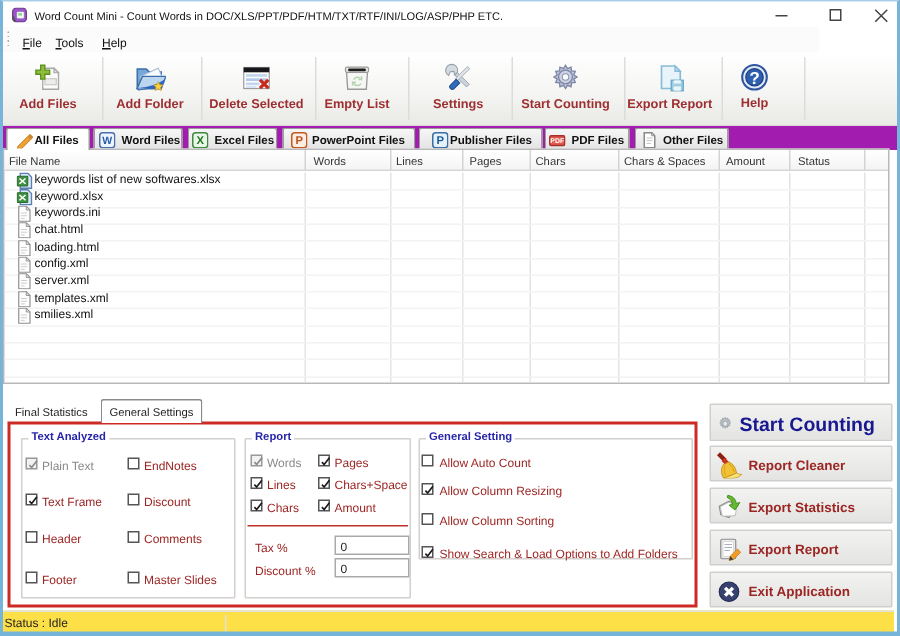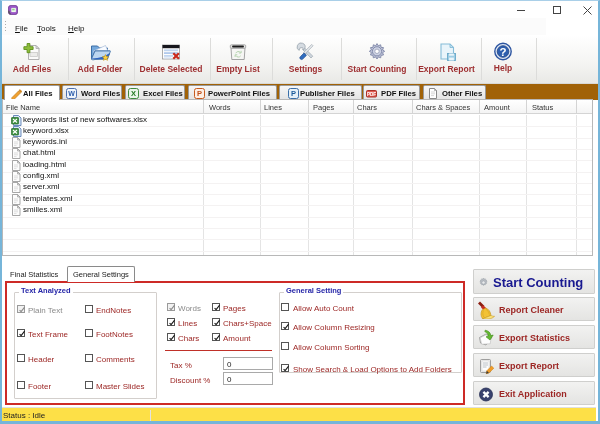--- a/index.html
+++ b/index.html
@@ -20,21 +20,21 @@
 .menuitem { position:absolute; top:6px; font-size:8px; color:#111; }
 .menuitem u { text-decoration:underline; }
 
 .toolbar { position:absolute; left:2px; top:35px; width:596px; height:49px;
   background:linear-gradient(#ffffff, #f4f4f2 60%, #e9e9e6); border-bottom:1px solid #d9d9d6; }
 .tsep { position:absolute; top:3px; height:42px; width:1px; background:#dcdcda; }
 .tbtn { position:absolute; top:0; height:48px; text-align:center; }
 .tbtn .ticon { position:absolute; top:6px; left:50%; transform:translateX(-50%); width:21px; height:21px; }
 .tbtn .tlabel { position:absolute; top:29px; width:100%; font-size:8.5px; font-weight:bold; color:#9e2f31; }
 
-.ftabs { position:absolute; left:2px; top:84px; width:596px; height:16px; background:#a16207; }
+.ftabs { position:absolute; left:2px; top:84px; width:596px; height:16px; background:#a21caf; }
 .ftab { position:absolute; top:1px; height:15px; white-space:nowrap; border:1px solid #9a9a9a; border-bottom:none;
   border-radius:2px 2px 0 0; background:linear-gradient(#f6f6f6,#e3e3e3); font-size:7.7px; font-weight:bold;
   color:#111; padding:2.5px 5px 0 18px; }
 .ftab.active { background:#fff; height:15px; z-index:2; }
 .ftab svg { position:absolute; left:4px; top:2px; }
 
 .tablewrap { position:absolute; left:2px; top:99px; width:591px; height:157px; background:#fff; border:1px solid #b8b8b8; }
 .thead { position:absolute; left:0; top:0; width:100%; height:14px; background:linear-gradient(#ffffff,#f4f4f4); border-bottom:1px solid #d4d4d4; }
 .th { position:absolute; top:3px; font-size:7.5px; color:#333; }
 .colline { position:absolute; top:0; width:1px; background:#e4e4e4; }
@@ -68,20 +68,21 @@
 <body>
 <div class="frame"></div>
 
 <div class="titlebar">
   <svg class="appicon" viewBox="0 0 12 12" style="left:6px;top:4px;width:10px;height:10px">
     <rect x="0.5" y="0.5" width="11" height="11" rx="3" fill="#9a55c8" stroke="#6f3a92" stroke-width="1"></rect>
     <path d="M3 11 q-2 -1 -2 -4" stroke="#555" stroke-width="1.6" fill="none"></path>
     <rect x="4" y="3.5" width="5.5" height="5" rx="0.5" fill="#f4fff4" stroke="#d0d0d0" stroke-width="0.4"></rect>
     <rect x="5" y="4.5" width="3" height="2" fill="#8ed08e"></rect>
   </svg>
+  <div class="title">Word Count Mini  -  Count Words in DOC/XLS/PPT/PDF/HTM/TXT/RTF/INI/LOG/ASP/PHP ETC.</div>
   <svg class="winbtn" style="left:512px" width="14" height="18">
       <line x1="3" y1="9.5" x2="11" y2="9.5" stroke="#444" stroke-width="1"></line>
     </svg>
   <svg class="winbtn" style="left:548px" width="14" height="18">
       <rect x="3.5" y="5.5" width="7" height="7" fill="none" stroke="#444" stroke-width="1"></rect>
     </svg>
   <svg class="winbtn" style="left:578px" width="14" height="18">
       <path d="M3.5 5.5 L11.5 13.5 M11.5 5.5 L3.5 13.5" stroke="#444" stroke-width="1"></path>
     </svg>
 </div>
@@ -348,20 +349,23 @@
 </div>
 
 <div class="subtab" style="left:10px;top:270px">Final Statistics</div>
 <div class="subtab" style="left:67px;top:266px;height:16px;border:1px solid #8a8a8a;border-bottom:none;background:#fff;padding:3px 5px 0 5px;border-radius:2px 2px 0 0;z-index:5">General Settings</div>
 
 <div class="panel">
 
   <div class="group" style="left:7px;top:9px;width:143px;height:107px">
     <div class="glabel">Text Analyzed</div>
   </div>
+  <div class="group" style="left:156px;top:9px;width:111px;height:107px">
+    <div class="glabel">Report</div>
+  </div>
   <div class="group" style="left:272px;top:9px;width:183px;height:81px">
     <div class="glabel">General Setting</div>
   </div>
 </div>
 
 <div class="cb dis" style="left:17px;top:305px">
     <svg width="8" height="8">
       <path d="M1.6 4.1 L3.1 5.7 L6.6 1.1" stroke="#8a8a8a" stroke-width="1.1" fill="none"></path>
     </svg>
   </div>
@@ -369,21 +373,21 @@
 <div class="cb" style="left:85px;top:305px"></div>
 <div class="cblabel" style="left:96px;top:306px">EndNotes</div>
 
 <div class="cb" style="left:17px;top:329px">
     <svg width="8" height="8">
       <path d="M1.6 4.1 L3.1 5.7 L6.6 1.1" stroke="#1a1a1a" stroke-width="1.1" fill="none"></path>
     </svg>
   </div>
 <div class="cblabel" style="left:28px;top:330px">Text Frame</div>
 <div class="cb" style="left:85px;top:329px"></div>
-<div class="cblabel" style="left:96px;top:330px">FootNotes</div>
+<div class="cblabel" style="left:96px;top:330px">Discount</div>
 
 <div class="cb" style="left:17px;top:354px"></div>
 <div class="cblabel" style="left:28px;top:355px">Header</div>
 <div class="cb" style="left:85px;top:354px"></div>
 <div class="cblabel" style="left:96px;top:355px">Comments</div>
 
 <div class="cb" style="left:17px;top:381px"></div>
 <div class="cblabel" style="left:28px;top:382px">Footer</div>
 <div class="cb" style="left:85px;top:381px"></div>
 <div class="cblabel" style="left:96px;top:382px">Master Slides</div>

